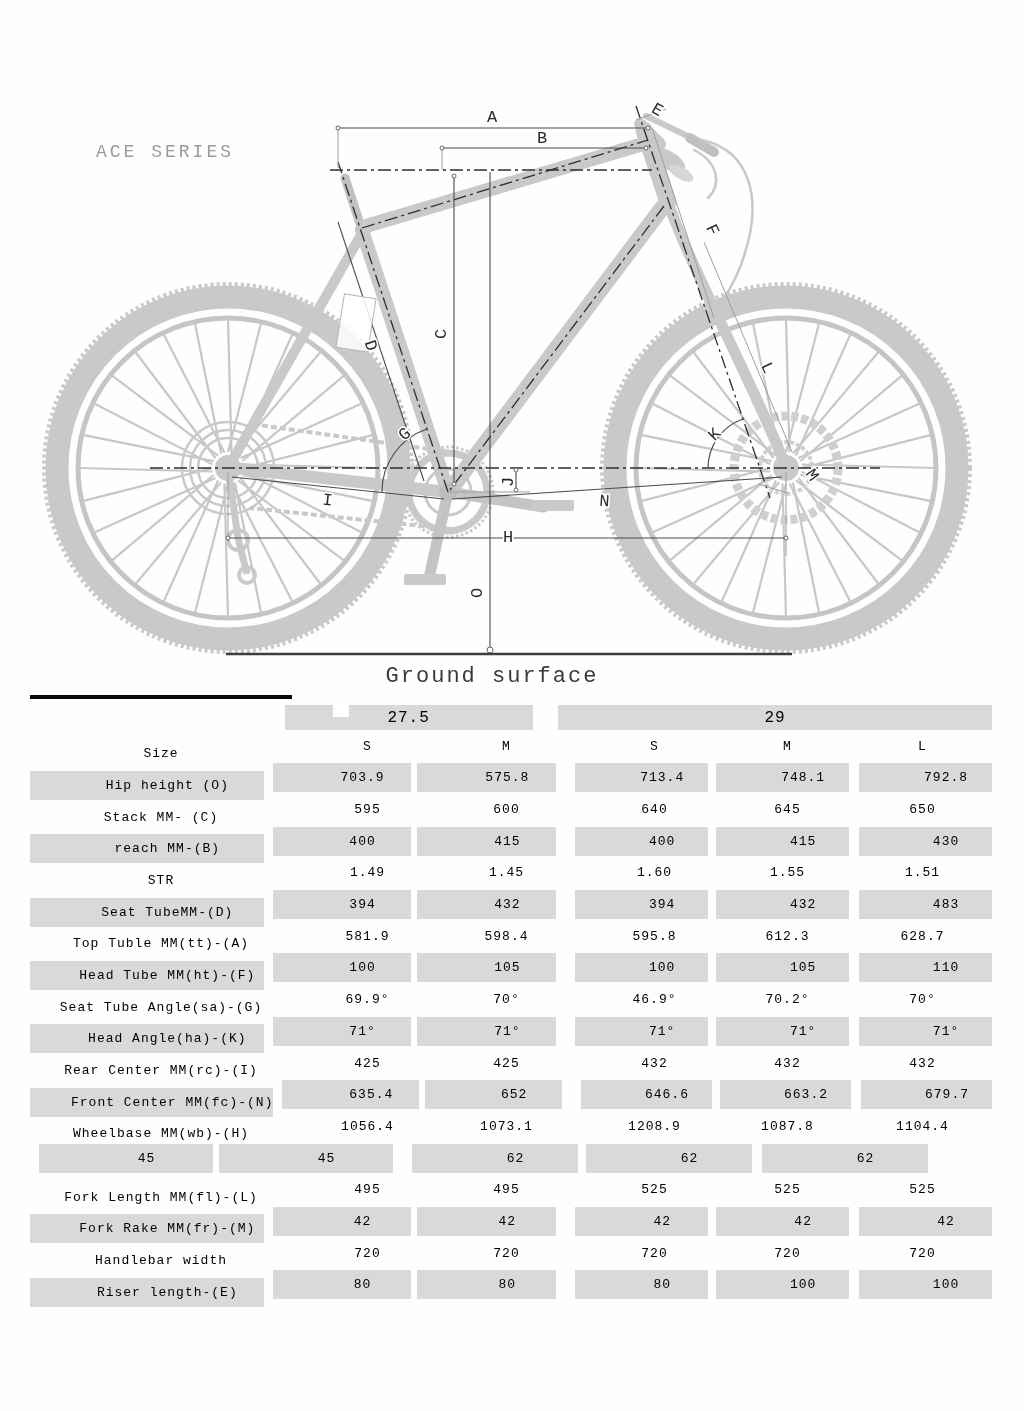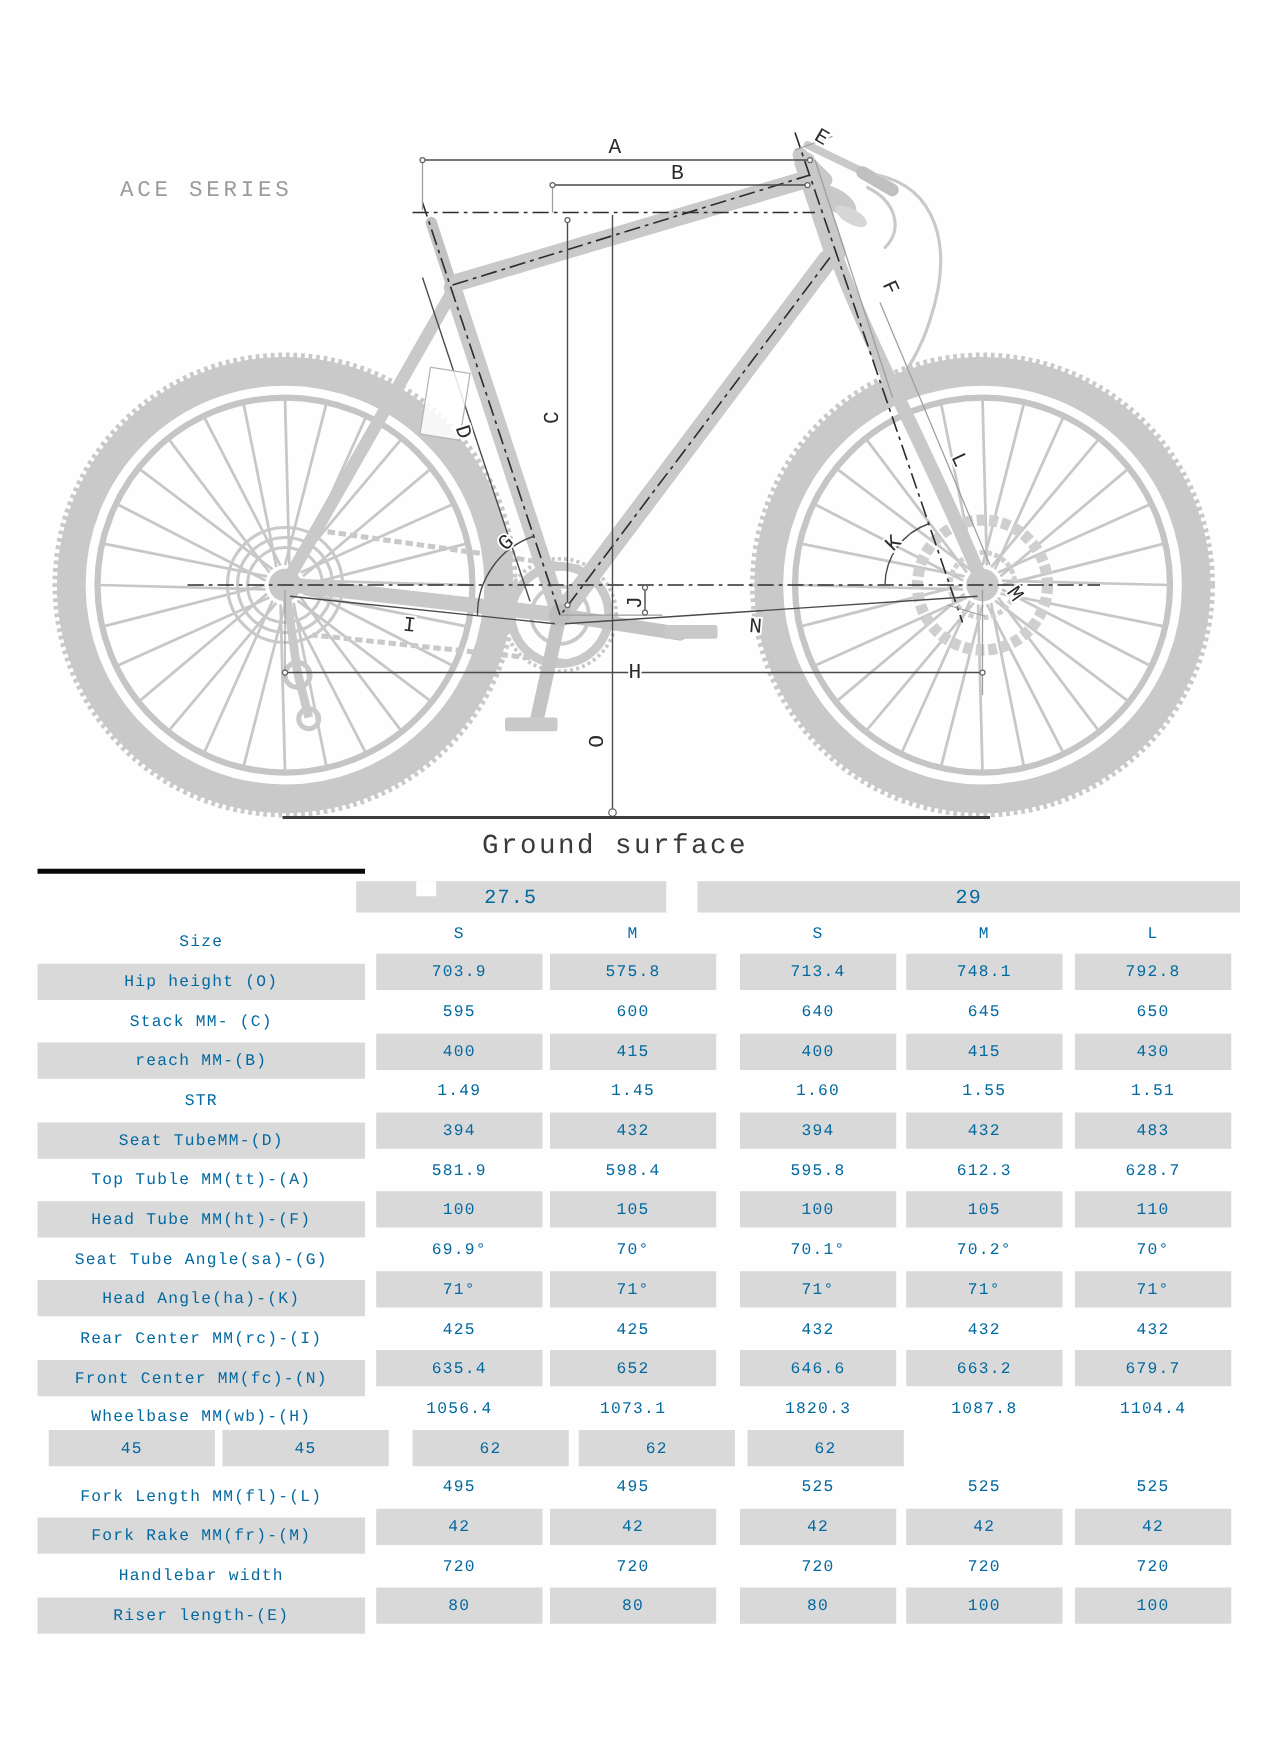--- a/index.html
+++ b/index.html
@@ -42,33 +42,33 @@
   .dbox{fill:rgba(255,255,255,.85);stroke:#b5b5b5;stroke-width:1;}
   .groundline{stroke:#3c3c3c;stroke-width:2.5;}
   .series{font-family:"Liberation Mono","DejaVu Sans Mono",monospace;font-size:18px;
           fill:#9b9b9b;letter-spacing:3px;}
   .ground-label{font-family:"Liberation Mono","DejaVu Sans Mono",monospace;font-size:22px;
           fill:#3a3a3a;letter-spacing:2px;text-anchor:middle;}
   .dim-label{font-family:"Liberation Mono","DejaVu Sans Mono",monospace;font-size:17px;
           fill:#2b2b2b;paint-order:stroke;stroke:#fff;stroke-width:3px;text-anchor:middle;}
 
   
-  .tbl{position:absolute;left:30px;top:695px;width:962px;font-size:13px;color:#0369a1;}
+  .tbl{position:absolute;left:30px;top:695px;width:962px;font-size:13px;color:#000000;}
   .rule{width:262px;height:4px;background:#0a0a0a;}
   .bands{display:flex;height:25px;margin-top:6px;}
   .sp1{width:271px;} .sp2{width:27px;}
   .band{background:#d9d9d9;display:flex;align-items:center;justify-content:center;
         font-size:16px;letter-spacing:1px;position:relative;}
   .b275{width:264px;} .b29{width:462px;}
   .notch{position:absolute;left:48px;top:0;width:16px;height:12px;background:#fff;}
   .sizerow{display:flex;height:32px;align-items:center;}
   .row{display:flex;height:31.7px;}
   .cell{display:flex;align-items:center;justify-content:center;height:29px;
         align-self:center;letter-spacing:1px;white-space:nowrap;}
-  .row.shaded .cell{background:#d9d9d9;}
+  .row.shaded .cell{background:#d9d9d9;padding-left:41px;}
   .w-label{width:262px;margin-top:15px;}
   .g1{width:133px;margin-left:9px;}
   .g2{width:133px;margin-left:6px;}
   .g3{width:125px;margin-left:19px;}
   .g4{width:125px;margin-left:8px;}
   .g5{width:125px;margin-left:10px;}
 </style>
 </head>
 <body>
 
@@ -332,21 +332,21 @@
           <div class="cell g1">100</div>
           <div class="cell g2">105</div>
           <div class="cell g3">100</div>
           <div class="cell g4">105</div>
           <div class="cell g5">110</div>
         </div>
         <div class="row">
           <div class="cell w-label">Seat Tube Angle(sa)-(G)</div>
           <div class="cell g1">69.9°</div>
           <div class="cell g2">70°</div>
-          <div class="cell g3">70.1°</div>
+          <div class="cell g3">46.9°</div>
           <div class="cell g4">70.2°</div>
           <div class="cell g5">70°</div>
         </div>
         <div class="row shaded">
           <div class="cell w-label">Head Angle(ha)-(K)</div>
           <div class="cell g1">71°</div>
           <div class="cell g2">71°</div>
           <div class="cell g3">71°</div>
           <div class="cell g4">71°</div>
           <div class="cell g5">71°</div>
@@ -364,21 +364,21 @@
           <div class="cell g1">635.4</div>
           <div class="cell g2">652</div>
           <div class="cell g3">646.6</div>
           <div class="cell g4">663.2</div>
           <div class="cell g5">679.7</div>
         </div>
         <div class="row">
           <div class="cell w-label">Wheelbase MM(wb)-(H)</div>
           <div class="cell g1">1056.4</div>
           <div class="cell g2">1073.1</div>
-          <div class="cell g3">1820.3</div>
+          <div class="cell g3">1208.9</div>
           <div class="cell g4">1087.8</div>
           <div class="cell g5">1104.4</div>
         </div>
         <div class="row shaded">
           <div class="cell g1">45</div>
           <div class="cell g2">45</div>
           <div class="cell g3">62</div>
           <div class="cell g4">62</div>
           <div class="cell g5">62</div>
         </div>

